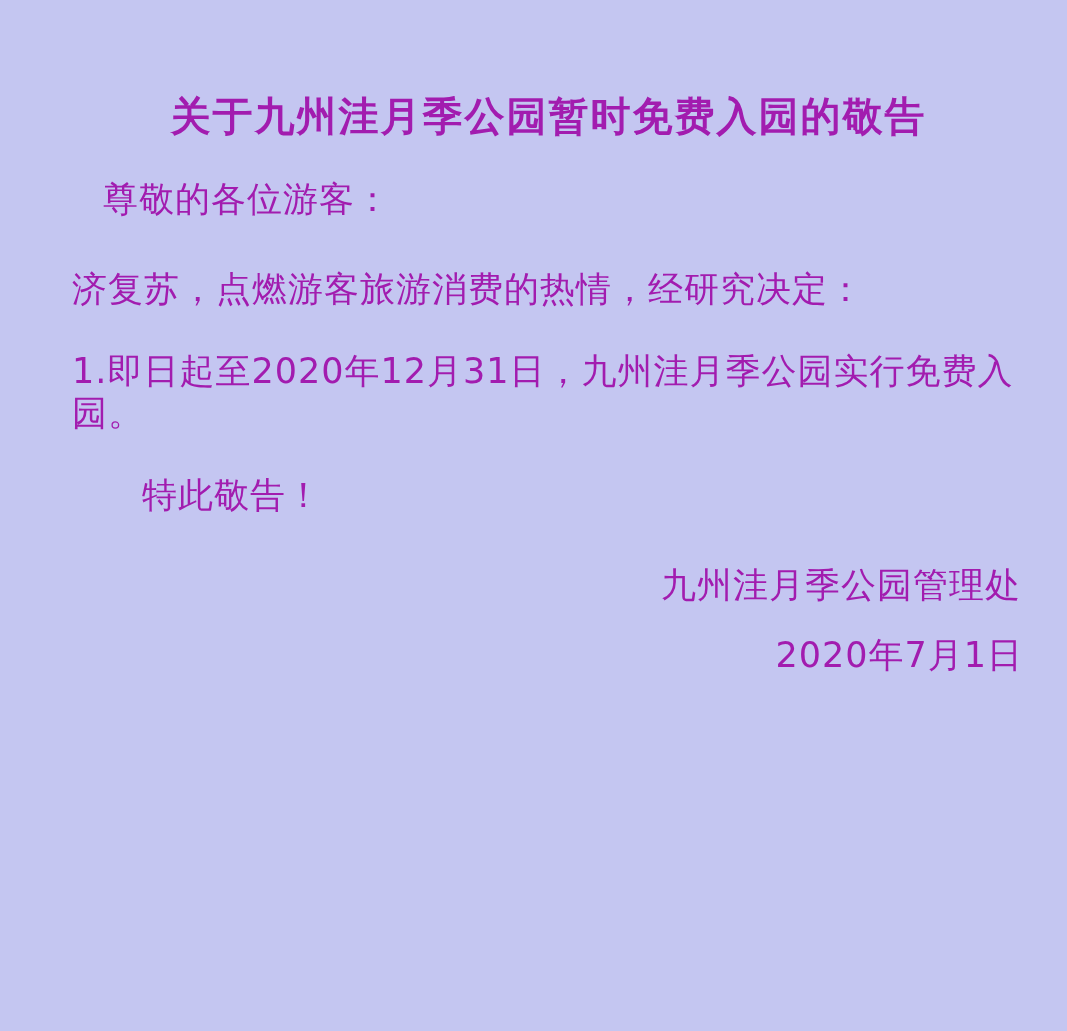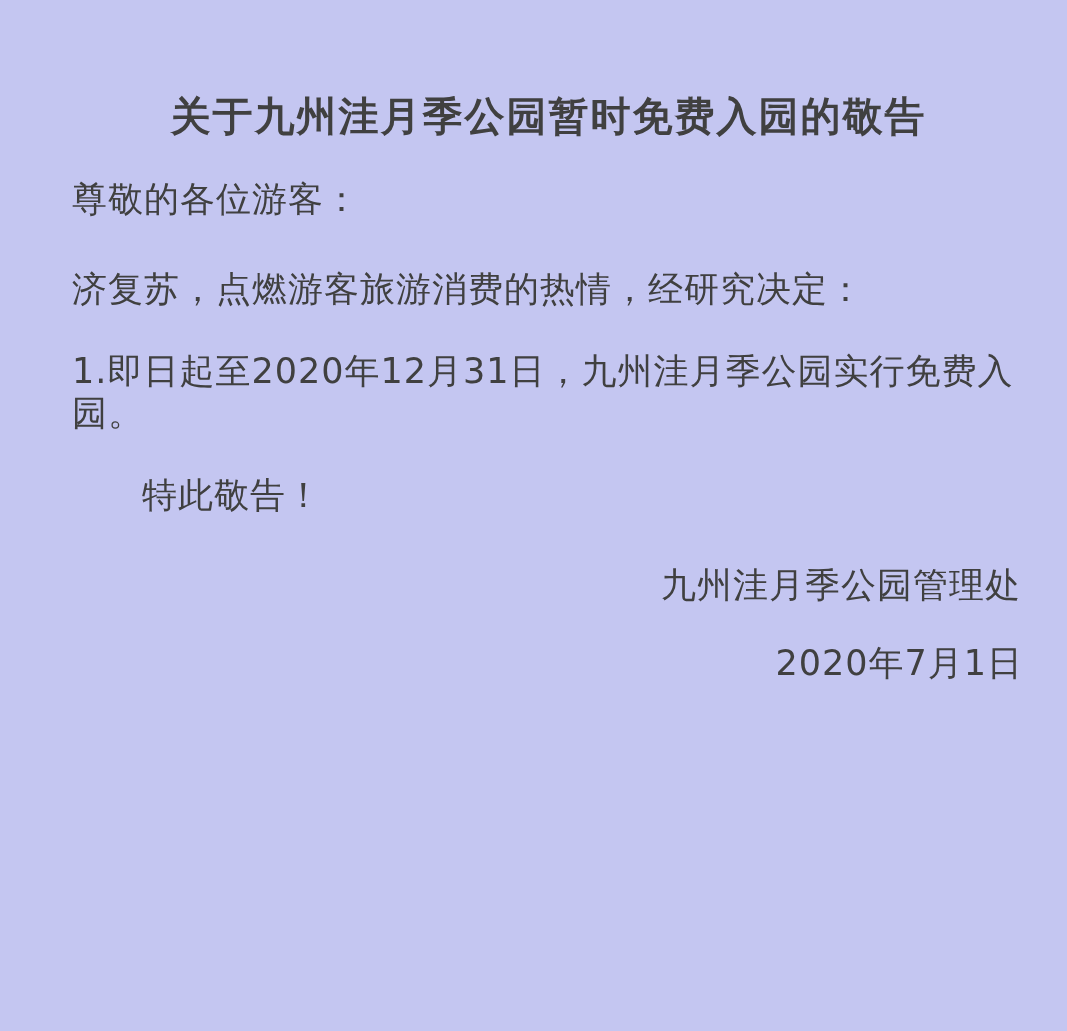--- a/index.html
+++ b/index.html
@@ -4,48 +4,48 @@
 <style>
   html, body {
     margin: 0;
     padding: 0;
   }
   .page {
     position: relative;
     width: 1067px;
     height: 1031px;
     background: #c4c6f1;
-    color: #404040;
+    color: #a21caf;
     font-family: "DejaVu Sans", "Liberation Sans", sans-serif;
     box-sizing: border-box;
     padding: 92px 42px 0 72px;
     overflow: hidden;
   }
   .title {
     font-size: 40px;
     line-height: 48px;
     font-weight: 700;
     text-align: center;
     letter-spacing: 2px;
     margin: 0 0 38px 0;
   }
   .line {
     font-size: 35px;
     line-height: 42px;
     font-weight: 500;
     letter-spacing: 1px;
     margin: 0;
   }
-  .salutation { margin-bottom: 48px; }
+  .salutation { margin-bottom: 48px; margin-left: 31px; }
   .intro-line1 { text-indent: 2em; margin-bottom: 34px; }
   .intro-line2 { margin-bottom: 40px; }
   .item { margin-bottom: 40px; margin-top: 12px; }
   .item:last-of-type { margin-bottom: 48px; }
   .closing { text-indent: 2em; margin-bottom: 48px; margin-top: 28px; }
-  .signature { text-align: right; padding-right: 4px; margin-bottom: 36px; }
+  .signature { text-align: right; padding-right: 4px; margin-bottom: 28px; }
   .date { text-align: right; padding-right: 2px; }
 </style>
 </head>
 <body>
 
 <div class="page">
   <h1 class="title">关于九州洼月季公园暂时免费入园的敬告</h1>
 
   <p class="line salutation">尊敬的各位游客：</p>
 

